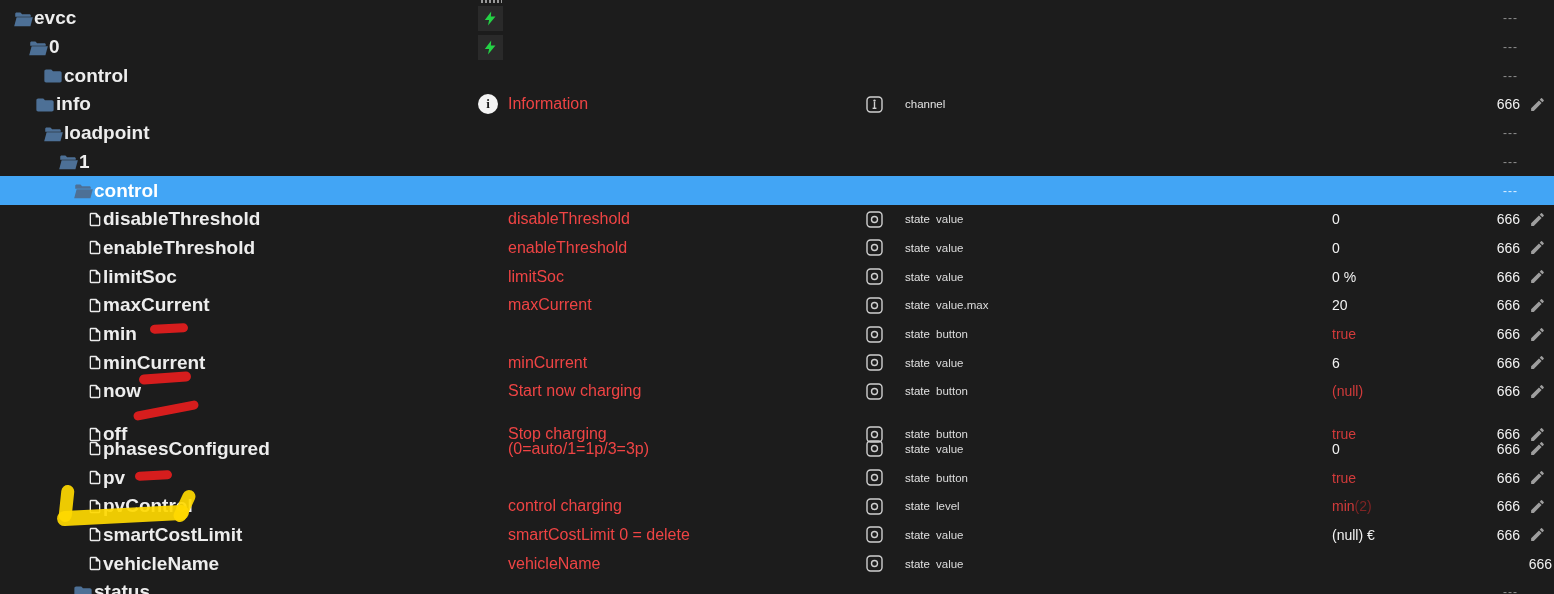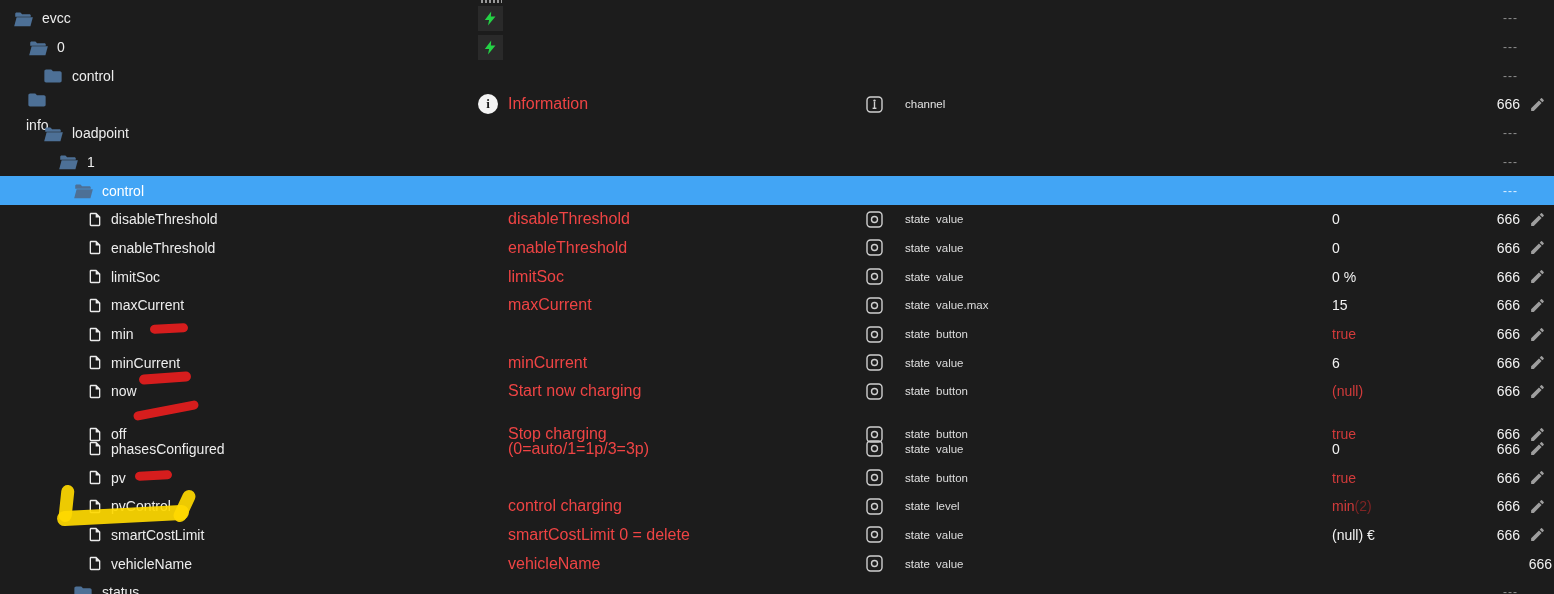--- a/index.html
+++ b/index.html
@@ -1,21 +1,21 @@
 <!DOCTYPE html>
 <html><head>
 <meta charset="utf-8">
 <style>
   html,body{margin:0;padding:0;background:#101010;}
   #app{position:relative;width:1554px;height:594px;background:#1c1c1c;overflow:hidden;
        font-family:"Liberation Sans",sans-serif;color:#ededed;}
   .row{position:absolute;left:0;width:1554px;height:28.7px;}
   .row.selected{background:#42a5f5;}
   .cell{position:absolute;top:0;height:28.7px;display:flex;align-items:center;white-space:nowrap;}
-  .c-tree{gap:8px;font-size:14px;color:#ededed;}
+  .c-tree{font-size:19px;color:#ededed;font-weight:bold;}
   .row.selected .c-tree{color:#ffffff;}
   .c-tile{left:478px;width:25px;height:25px;top:2px;background:#2a2a2a;display:flex;align-items:center;justify-content:center;}
   .c-desc-icon{left:478px;}
   .c-desc{left:508px;font-size:16px;color:#ef4444;}
   .c-badge{left:866px;gap:22px;font-size:11.5px;color:#e2e2e2;}
   .c-role{left:936px;font-size:11.5px;color:#dcdcdc;}
   .c-value{left:1332px;font-size:14px;color:#f2f2f2;}
   .c-value .v-red{color:#d23b3b;}
   .c-value .v-red-dim{color:#7e2424;}
   .c-acl{right:34px;justify-content:flex-end;font-size:14px;color:#f2f2f2;}
@@ -101,21 +101,21 @@
           <path d="M10 4H4c-1.1 0-2 .9-2 2v11c0 1.1.9 2 2 2h16c1.1 0 2-.9 2-2V8c0-1.1-.9-2-2-2h-8l-2-2z"></path>
         </svg>
       </span>
 
       <span class="tree-label">control</span>
     </div>
 
     <div class="cell c-dashes">---</div>
   </div>
     <div class="row" style="top: 90.1px;">
-    <div class="cell c-tree" style="left: 26px; flex-direction: column;">
+    <div class="cell c-tree" style="left: 34px;">
 
       <span class="tree-icon icon-folder-closed">
         <svg width="22" height="19" viewBox="0 0 24 22" fill="#4d7096">
           <path d="M10 4H4c-1.1 0-2 .9-2 2v11c0 1.1.9 2 2 2h16c1.1 0 2-.9 2-2V8c0-1.1-.9-2-2-2h-8l-2-2z"></path>
         </svg>
       </span>
 
       <span class="tree-label">info</span>
     </div>
 
@@ -329,21 +329,21 @@
           <circle cx="8.5" cy="8.5" r="3" stroke-width="1.4"></circle>
         </svg>
       </span>
 
       <span class="badge-label">state</span>
     </div>
 
     <div class="cell c-role">value.max</div>
 
     <div class="cell c-value">
-      <span class="v1">15</span>
+      <span class="v1">20</span>
         <span class="v2"></span>
     </div>
 
     <div class="cell c-acl">666</div>
 
     <div class="cell c-pencil">
       <svg width="17" height="17" viewBox="0 0 24 24" fill="#9e9e9e">
         <path d="M3 17.25V21h3.75L17.81 9.94l-3.75-3.75L3 17.25zM20.71 7.04c.39-.39.39-1.02 0-1.41l-2.34-2.34a1 1 0 0 0-1.41 0l-1.83 1.83 3.75 3.75 1.83-1.83z"></path>
       </svg>
     </div>

